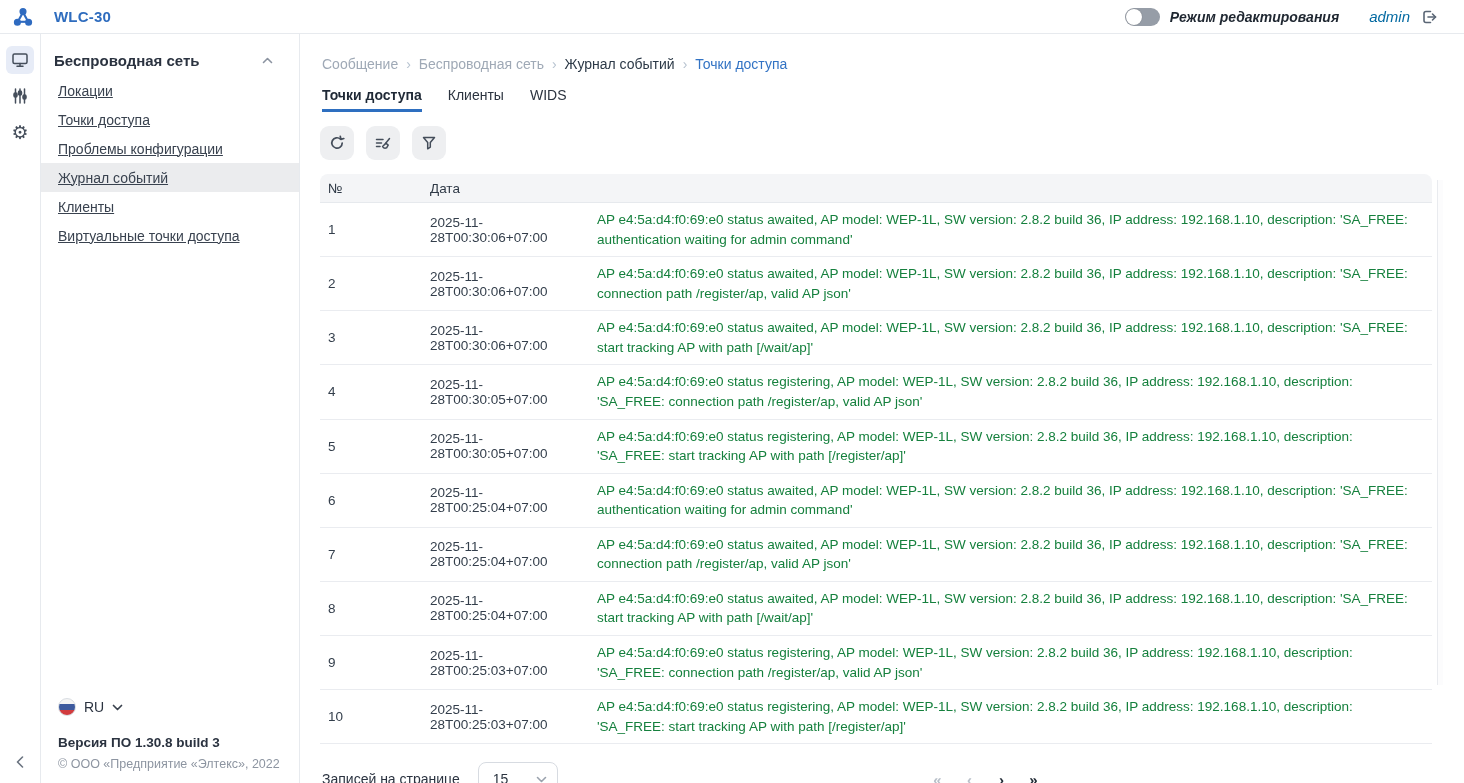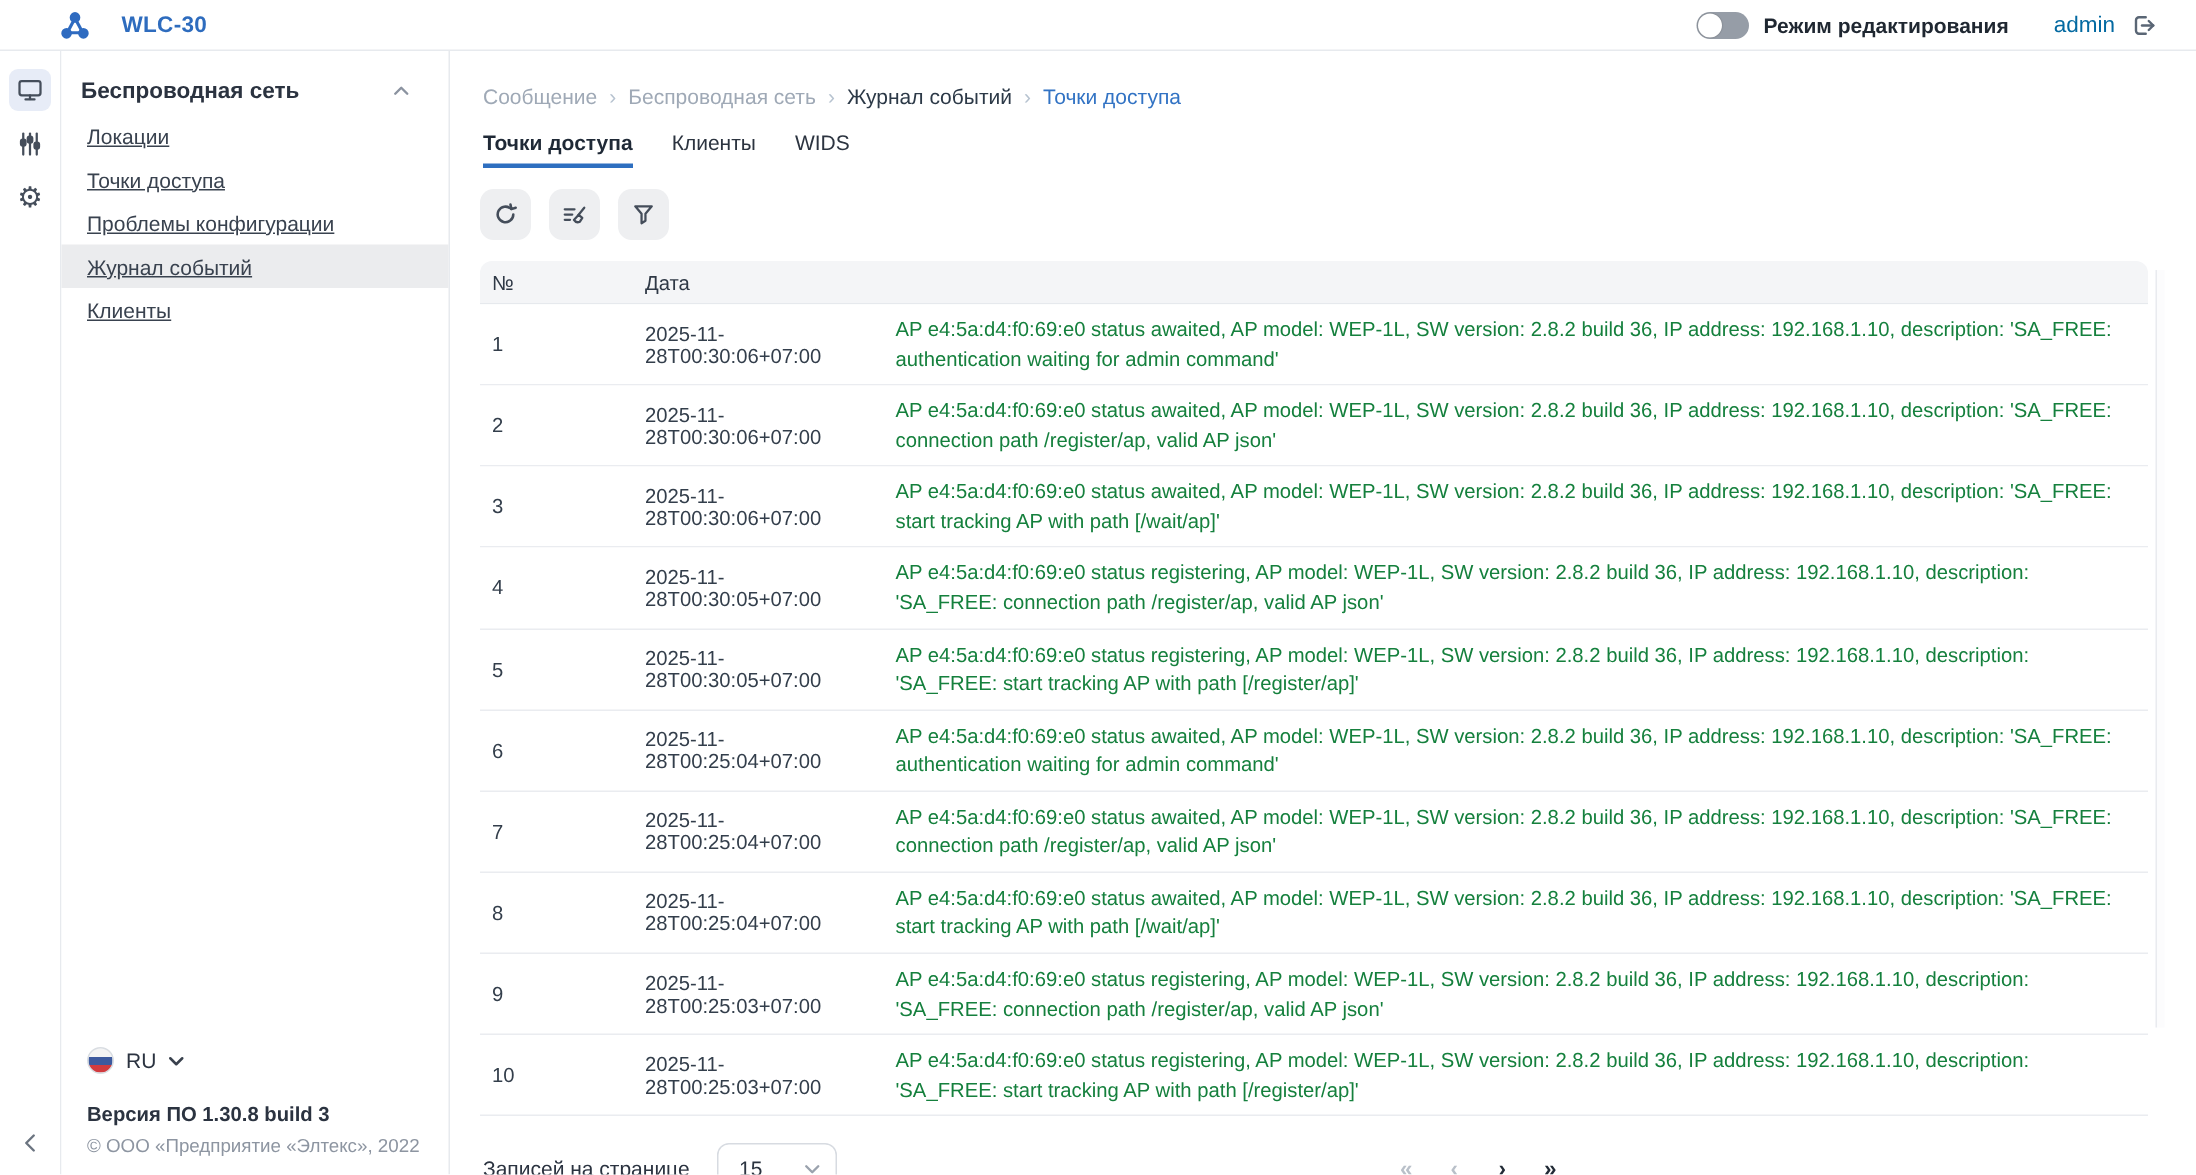--- a/index.html
+++ b/index.html
@@ -5,24 +5,24 @@
   * { margin:0; padding:0; box-sizing:border-box; }
   html,body { width:1464px; height:783px; }
   body {
     font-family:"Liberation Sans","DejaVu Sans",sans-serif;
     background:#ffffff; color:#2b3440; overflow:hidden;
   }
   #app { position:relative; width:1464px; height:783px; background:#fff; }
 
   
   .header { position:absolute; top:0; left:0; right:0; height:34px;
-    border-bottom:1px solid #e7eaee; display:flex; align-items:center; background:#fff; z-index:5;padding-left:27px; }
+    border-bottom:1px solid #e7eaee; display:flex; align-items:center; background:#fff; z-index:5; }
   .logo { margin-left:13px; width:20px; height:20px; display:flex; }
   .app-title { margin-left:21px; font-size:15px; font-weight:bold; color:#2e6cbe; letter-spacing:.2px; }
-  .header-right { margin-left:auto; display:flex; align-items:center; padding-right:25px; }
+  .header-right { margin-left:auto; display:flex; align-items:center; padding-right:25px;font-style:italic; }
   .toggle { width:35px; height:18px; border-radius:10px; background:#969da7; position:relative; cursor:pointer; }
   .toggle .knob { position:absolute; left:1px; top:1px; width:16px; height:16px; border-radius:50%;
     background:#fff; box-shadow:0 0 1px rgba(0,0,0,.4); }
   .toggle-label { margin-left:10px; font-size:14px; font-weight:bold; color:#1f2731; }
   .username { margin-left:30px; font-size:15px; color:#0369a1; }
   .logout { margin-left:9px; display:flex; cursor:pointer; }
 
   
   .icon-rail { position:absolute; top:34px; left:0; width:41px; bottom:0;
     border-right:1px solid #e7eaee; background:#fff; }
@@ -170,20 +170,23 @@
         </div>
       <div class="nav-item">
           <span>Проблемы конфигурации</span>
         </div>
       <div class="nav-item active">
           <span>Журнал событий</span>
         </div>
       <div class="nav-item">
           <span>Клиенты</span>
         </div>
+      <div class="nav-item">
+          <span>Виртуальные точки доступа</span>
+        </div>
     </div>
     <div class="sidebar-bottom">
       <div class="lang-row">
         <span class="flag"></span>
         <span class="lang-code">RU</span>
         <svg width="11" height="7" viewBox="0 0 11 7" fill="none" stroke="#39414d" stroke-width="1.7" stroke-linecap="round" stroke-linejoin="round">
             <path d="M1.5 1.5 L5.5 5.5 L9.5 1.5"></path>
           </svg>
       </div>
       <div class="version">Версия ПО 1.30.8 build 3</div>

